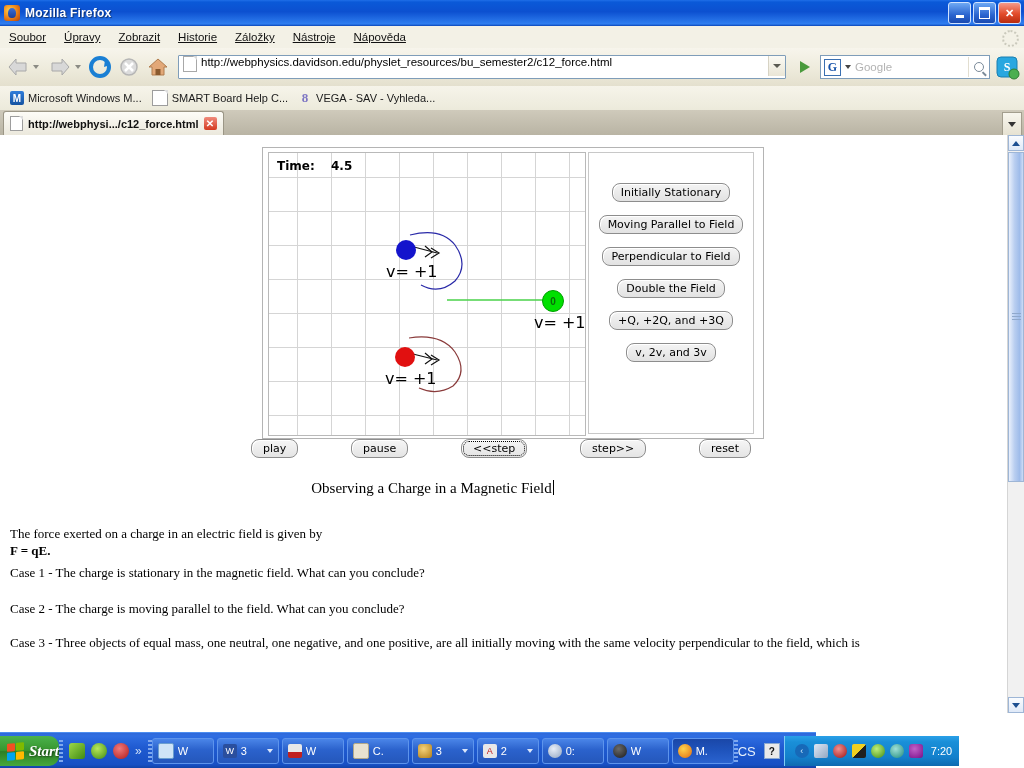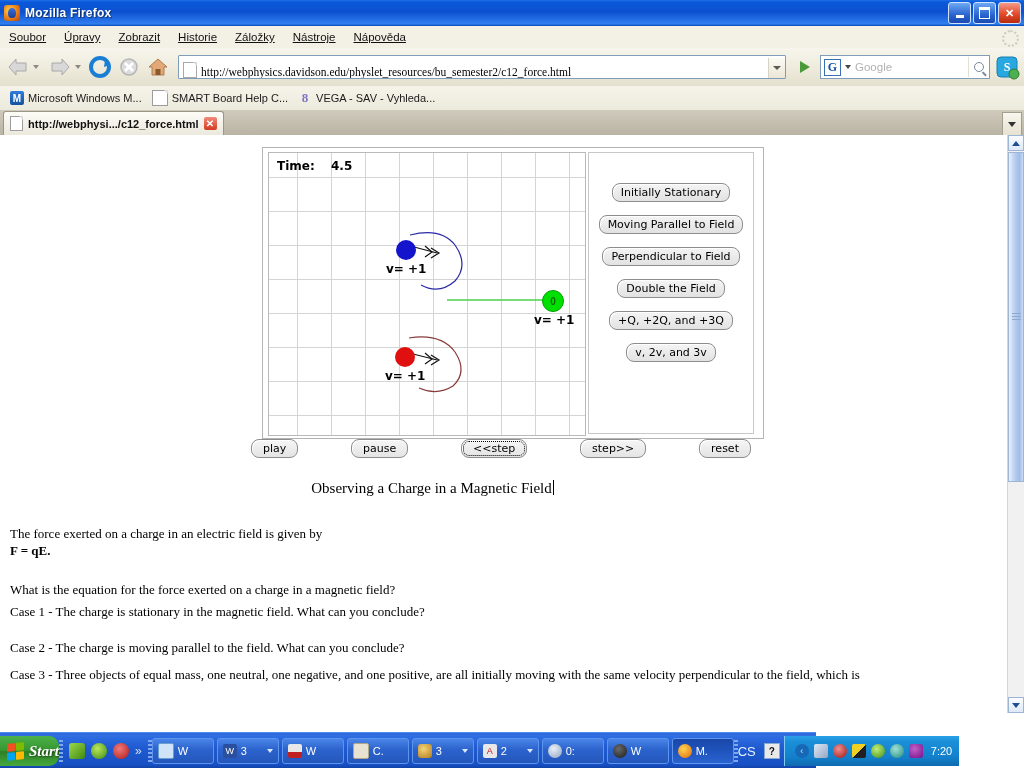--- a/index.html
+++ b/index.html
@@ -82,25 +82,24 @@
     width: 24px; height: 22px; position: relative; margin-left: 6px;
   }
   .nav-arrow svg { display: block; }
   .nav-caret {
     width: 0; height: 0; margin: 0 3px;
     border-left: 3.5px solid transparent; border-right: 3.5px solid transparent;
     border-top: 4px solid #8b8b84;
   }
   .nav-btn { width: 26px; height: 26px; margin-left: 3px; position: relative; }
   .addrwrap {
-    flex: 1; display: flex; align-items: flex-end; margin-left: 7px; margin-right: 4px;
+    flex: 1; display: flex; align-items: flex-start; margin-left: 7px; margin-right: 4px;
     height: 22px;
     border: 1px solid #7f9db9; background: #fff;
     border-radius: 1px;
-    font-family: Liberation Serif, serif;
   }
   .addr-icon {
     width: 12px; height: 14px; margin: 0 4px 0 4px;
     border: 1px solid #a8a8a8; background: #fff; position: relative; flex: none;
   }
   .addr-icon::before {
     content: ""; position: absolute; right: -1px; top: -1px;
     border-left: 4px solid transparent; border-top: 4px solid #d9d9d9;
   }
   .addr-text {
@@ -301,21 +300,21 @@
     position: absolute; width: 20px; height: 20px; border-radius: 50%;
   }
   .charge.blue { background: #1414cc; }
   .charge.red  { background: #e11010; }
   .charge.green{
     background: #00e000; border: 1px solid #00a000;
     display: flex; align-items: center; justify-content: center;
     color: #0a6a0a; font-size: 10px; font-weight: bold;
   }
   .vlabel {
-    position: absolute; font-size: 12px; font-weight: bold; color: #000;
+    position: absolute; font-size: 16px; font-weight: normal; color: #000;
     font-family: "DejaVu Sans", sans-serif; white-space: nowrap;
   }
   .trail { position: absolute; left: 0; top: 0; width: 316px; height: 282px; }
 
   
   .ctrlpanel {
     width: 166px; height: 282px; margin: 4px 4px 4px 0;
     border: 1px solid #c8c8c8;
     background: #fff;
     display: flex; flex-direction: column; align-items: center;
@@ -649,30 +648,27 @@
     </div>
 
     <div class="doc" style="top:335px;">
       <div class="doc-title">
         <span>Observing a Charge in a Magnetic Field</span><span class="caret"></span>
       </div>
       <div class="p-block" style="margin-top:28px">
         <p>The force exerted on a charge in an electric field is given by</p>
         <p class="bold-f">F = qE.</p>
       </div>
-      <div class="p-block" style="margin-top:22px">
-        <p>What is the equation for the force exerted on a charge in a magnetic field?</p>
-      </div>
       <div class="p-block" style="margin-top:5px">
         <p>Case 1 - The charge is stationary in the magnetic field. What can you conclude?</p>
       </div>
       <div class="p-block" style="margin-top:19px">
         <p>Case 2 - The charge is moving parallel to the field. What can you conclude?</p>
       </div>
-      <div class="p-block" style="margin-top:10px">
+      <div class="p-block" style="margin-top:17px">
         <p>Case 3 - Three objects of equal mass, one neutral, one negative, and one positive, are all initially moving with the same velocity perpendicular to the field, which is</p>
       </div>
     </div>
   </div>
 
   <div class="vscroll">
     <div class="vs-btn">
         <div class="vs-up"></div>
       </div>
     <div class="vs-thumb">

